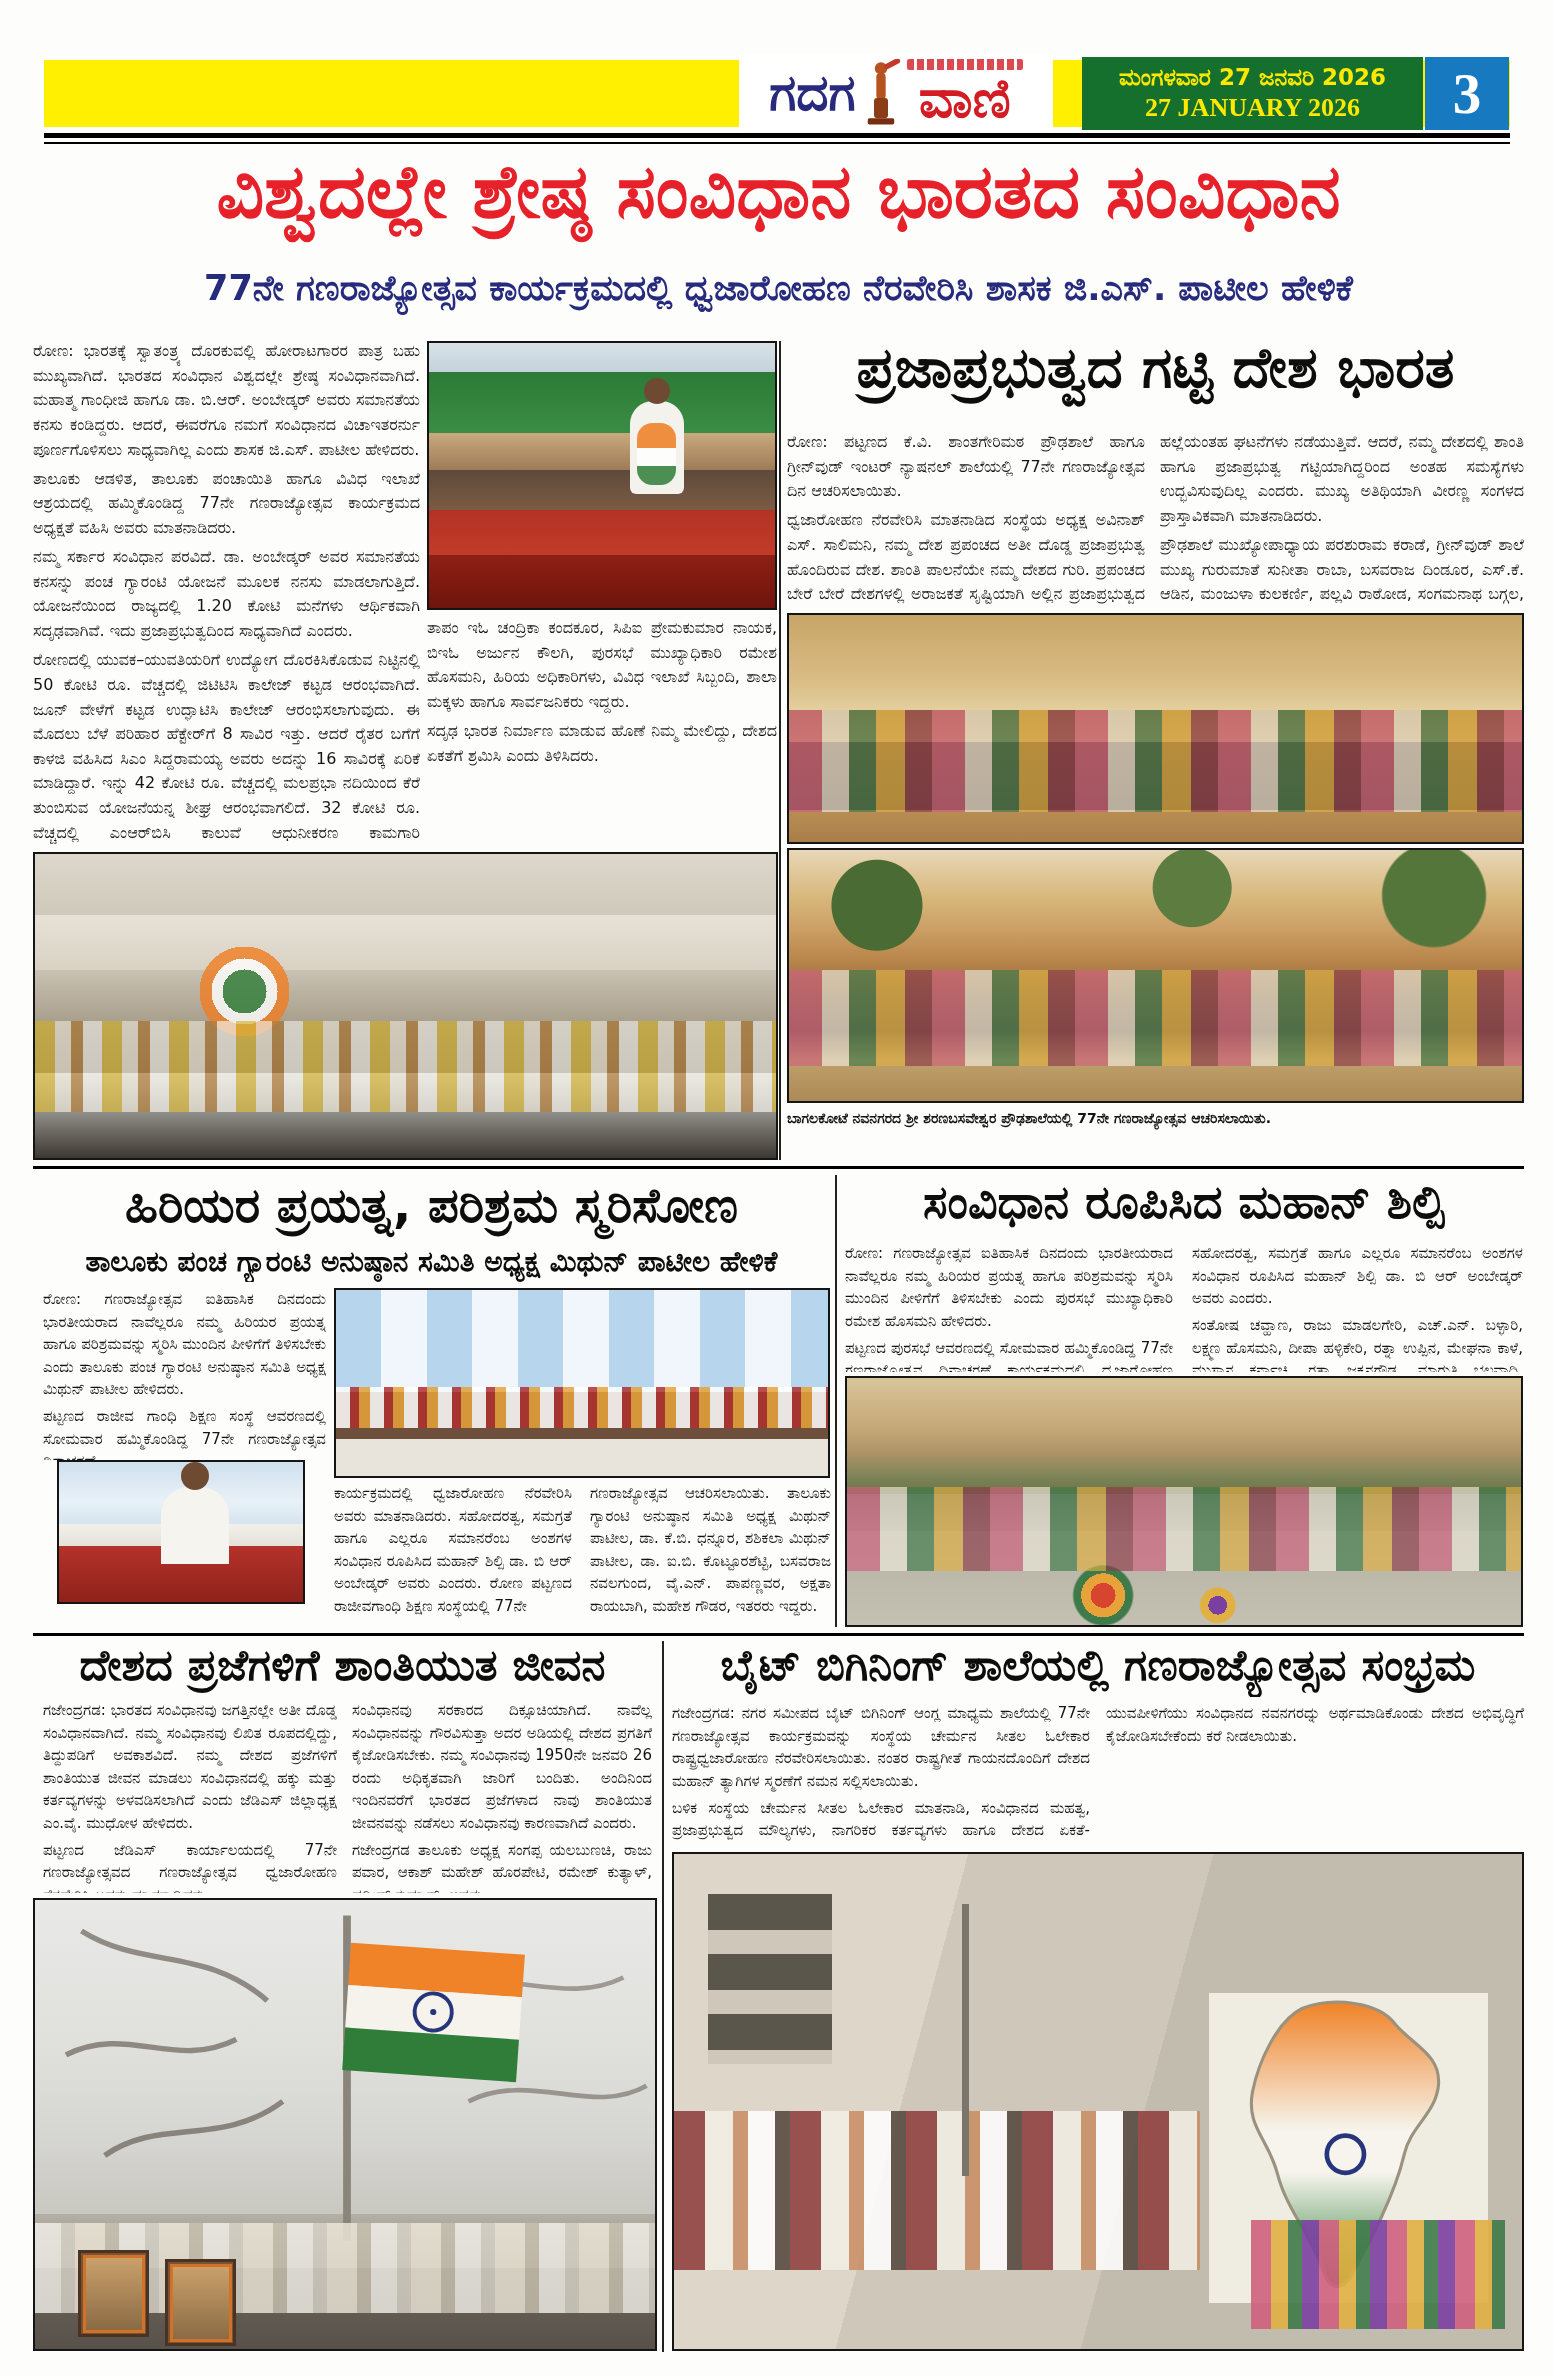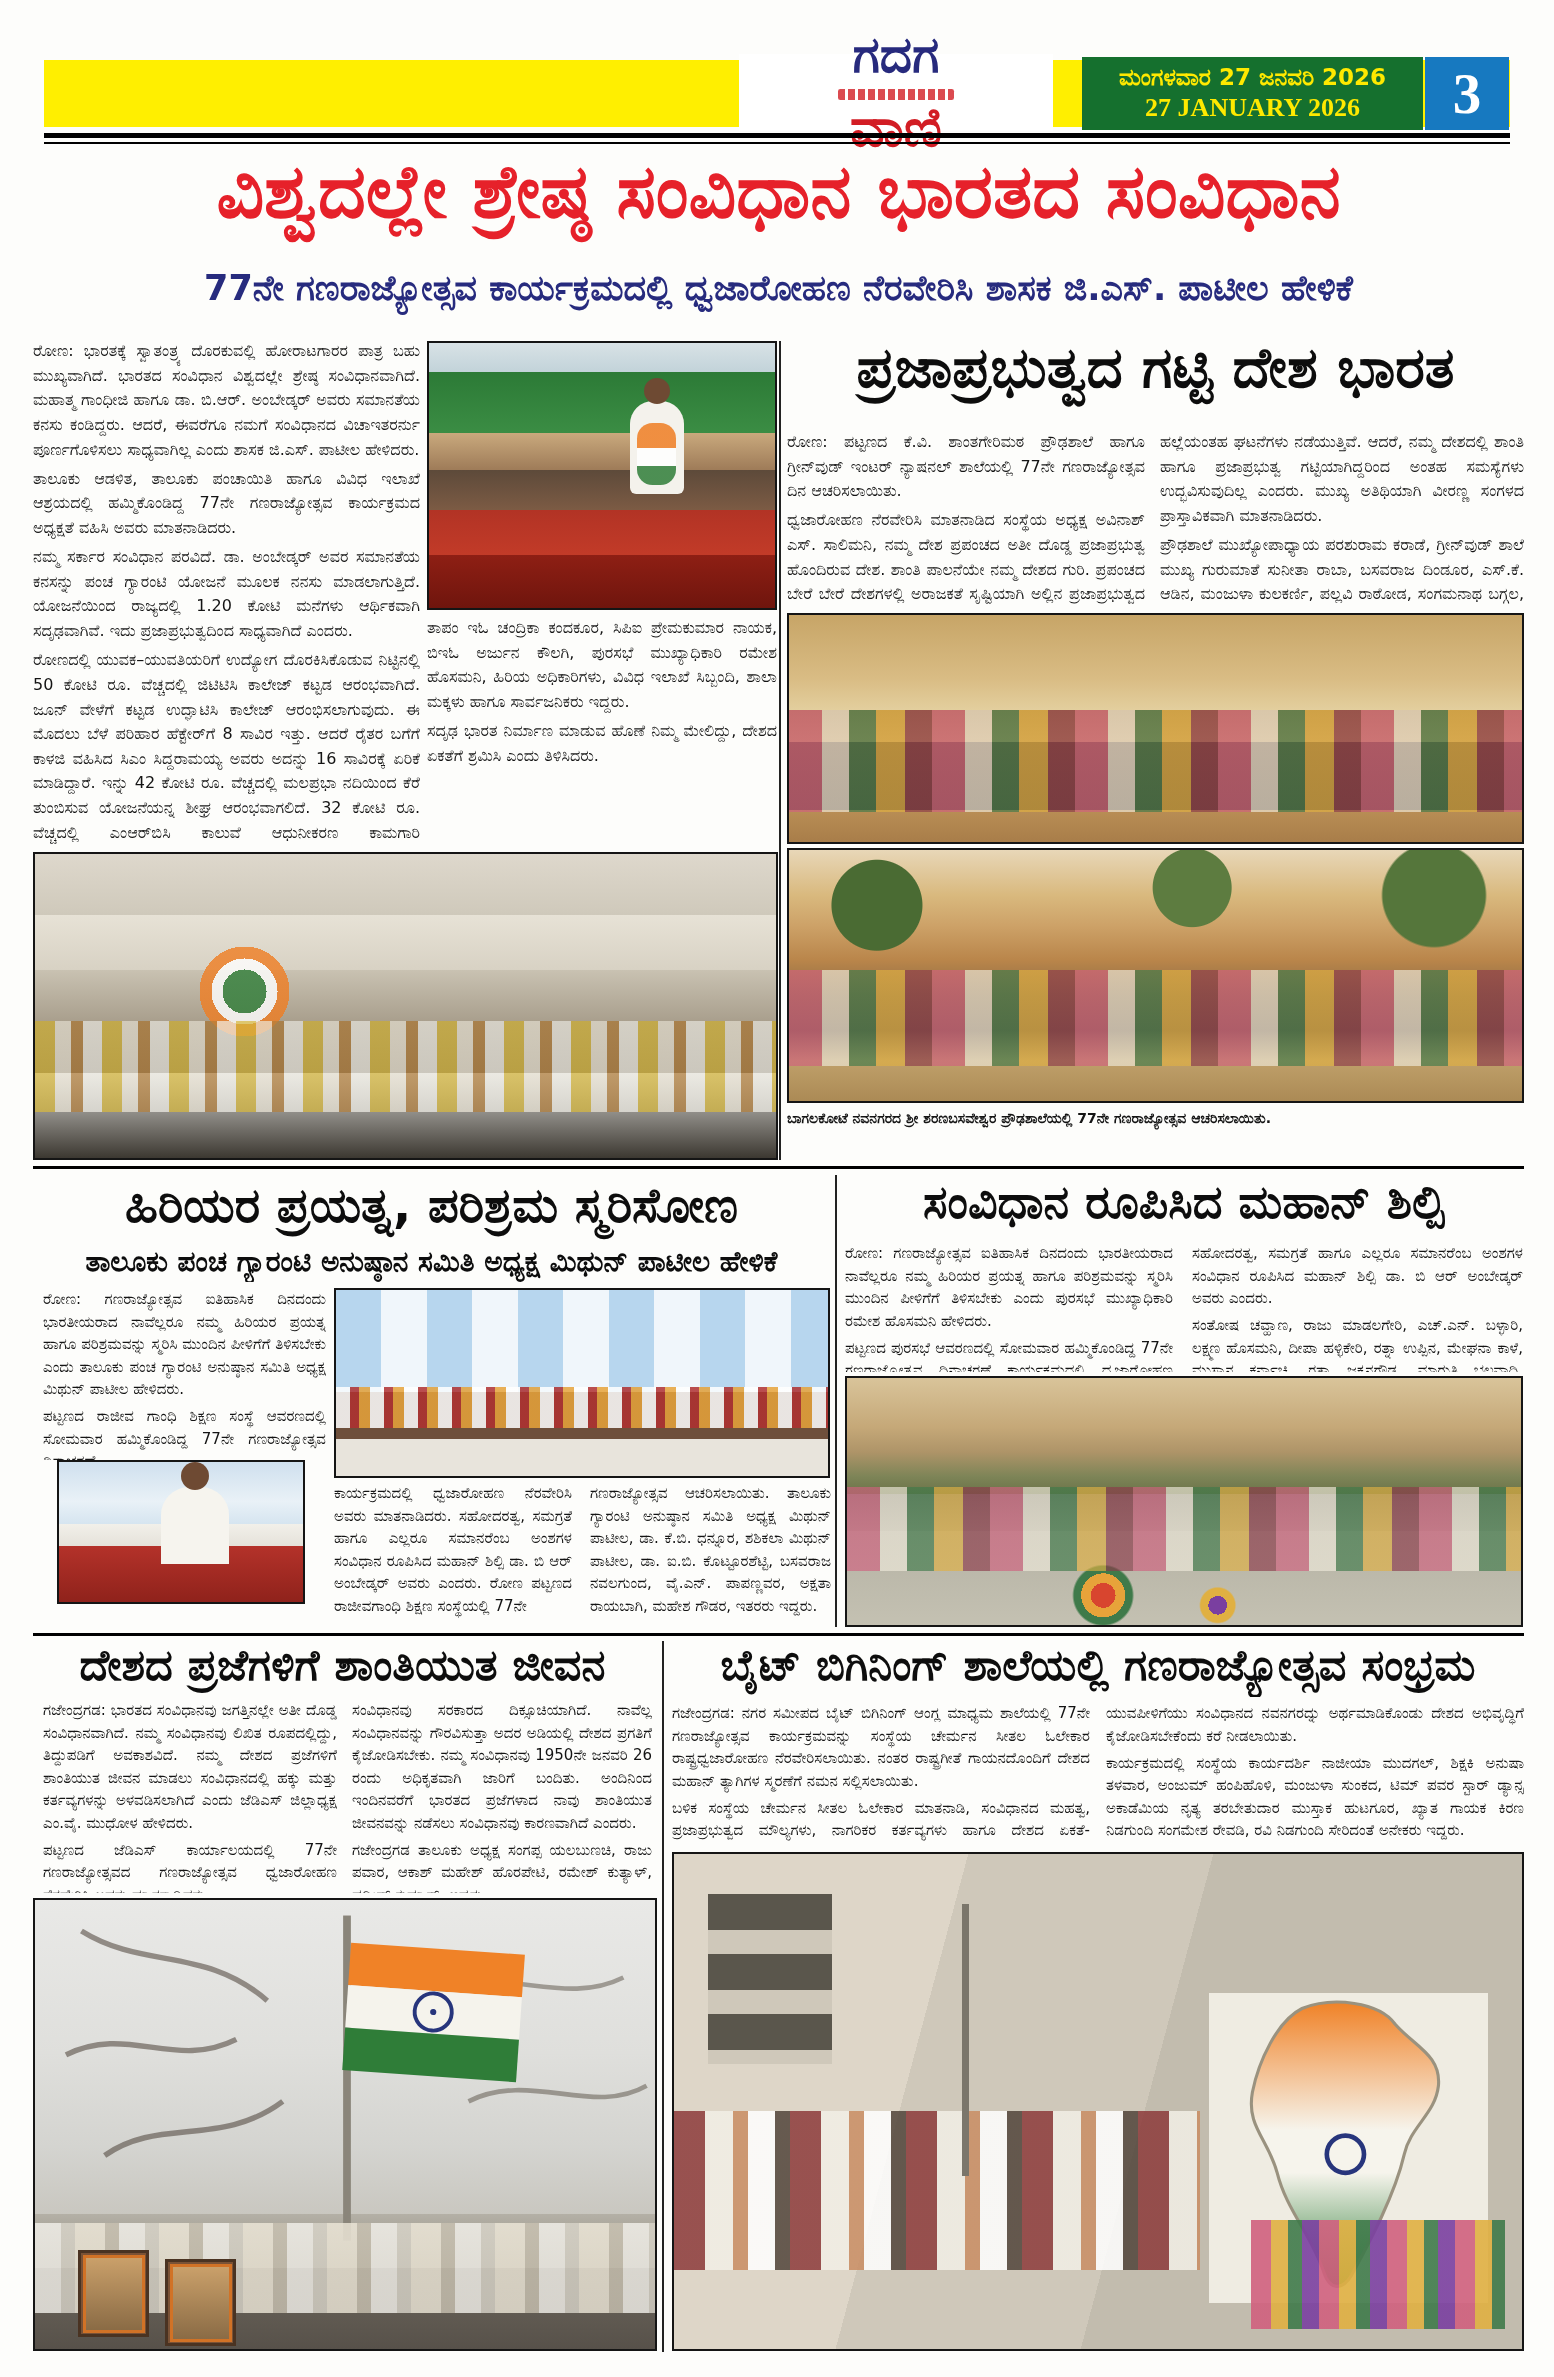--- a/index.html
+++ b/index.html
@@ -76,21 +76,21 @@
   .kids-row{position:absolute;opacity:.9;background:
      repeating-linear-gradient(90deg,#d0607e 0 20px,#e0b042 20px 37px,#3f7a4a 37px 51px,#7a3fa0 51px 68px);}
   .vrule{background:#222;}
 </style>
 </head>
 <body>
 
 <div id="page">
 
   <div class="abs yellowband" style="left:44px;top:60px;width:1466px;height:67px;"></div>
-  <div class="abs logo-area" style="left:739px;top:54px;width:314px;height:77px;flex-direction:column;">
+  <div class="abs logo-area" style="left:739px;top:54px;width:314px;height:77px;">
     <span class="logo-gadag">ಗದಗ</span>
     <svg width="42" height="67" viewBox="0 0 54 86">
       <circle cx="27" cy="12" r="8" fill="#b5541f"></circle>
       <rect x="21" y="18" width="12" height="34" rx="5" fill="#b5541f"></rect>
       <rect x="30" y="8" width="22" height="7" rx="3" transform="rotate(-28 30 8)" fill="#c23b28"></rect>
       <rect x="18" y="50" width="18" height="26" rx="4" fill="#8a3d16"></rect>
       <rect x="10" y="76" width="34" height="8" rx="2" fill="#7a2e10"></rect>
     </svg>
     <span style="display:flex;flex-direction:column;align-items:center;gap:1.5px;">
       <span class="logo-tag"></span>
@@ -217,21 +217,20 @@
     <div class="portrait" style="left:21%;top:80%;"></div>
   </div>
 
   <div class="abs sec-head" style="left:672px;top:1643px;width:852px;height:54px;font-size:43px;">ಬೈಟ್ ಬಿಗಿನಿಂಗ್ ಶಾಲೆಯಲ್ಲಿ ಗಣರಾಜ್ಯೋತ್ಸವ ಸಂಭ್ರಮ</div>
   <div class="abs body-col body-sm" style="left:672px;top:1702px;width:418px;height:146px;">
     <p>ಗಜೇಂದ್ರಗಡ: ನಗರ ಸಮೀಪದ ಬೈಟ್ ಬಿಗಿನಿಂಗ್ ಆಂಗ್ಲ ಮಾಧ್ಯಮ ಶಾಲೆಯಲ್ಲಿ 77ನೇ ಗಣರಾಜ್ಯೋತ್ಸವ ಕಾರ್ಯಕ್ರಮವನ್ನು ಸಂಸ್ಥೆಯ ಚೇರ್ಮನ ಸೀತಲ ಓಲೇಕಾರ ರಾಷ್ಟ್ರಧ್ವಜಾರೋಹಣ ನೆರವೇರಿಸಲಾಯಿತು. ನಂತರ ರಾಷ್ಟ್ರಗೀತೆ ಗಾಯನದೊಂದಿಗೆ ದೇಶದ ಮಹಾನ್ ತ್ಯಾಗಿಗಳ ಸ್ಮರಣೆಗೆ ನಮನ ಸಲ್ಲಿಸಲಾಯಿತು.</p>
     <p>ಬಳಿಕ ಸಂಸ್ಥೆಯ ಚೇರ್ಮನ ಸೀತಲ ಓಲೇಕಾರ ಮಾತನಾಡಿ, ಸಂವಿಧಾನದ ಮಹತ್ವ, ಪ್ರಜಾಪ್ರಭುತ್ವದ ಮೌಲ್ಯಗಳು, ನಾಗರಿಕರ ಕರ್ತವ್ಯಗಳು ಹಾಗೂ ದೇಶದ ಏಕತೆ-ಅಖಂಡತೆಯನ್ನು ಕಾಪಾಡುವ ಜವಾಬ್ದಾರಿಯು ನಮ್ಮೆಲ್ಲರ ಮೇಲಿದೆ.</p>
   </div>
   <div class="abs body-col body-sm" style="left:1106px;top:1702px;width:418px;height:146px;">
     <p>ಯುವಪೀಳಿಗೆಯು ಸಂವಿಧಾನದ ನವನಗರದ್ನು ಅರ್ಥಮಾಡಿಕೊಂಡು ದೇಶದ ಅಭಿವೃದ್ಧಿಗೆ ಕೈಜೋಡಿಸಬೇಕೆಂದು ಕರೆ ನೀಡಲಾಯಿತು.</p>
-    <p>ಕಾರ್ಯಕ್ರಮದಲ್ಲಿ ಸಂಸ್ಥೆಯ ಕಾರ್ಯದರ್ಶಿ ನಾಜೀಯಾ ಮುದಗಲ್, ಶಿಕ್ಷಕಿ ಅನುಷಾ ತಳವಾರ, ಅಂಜುಮ್ ಹಂಪಿಹೊಳಿ, ಮಂಜುಳಾ ಸುಂಕದ, ಟಿಮ್ ಪವರ ಸ್ಟಾರ್ ಡ್ಯಾನ್ಸ ಅಕಾಡೆಮಿಯ ನೃತ್ಯ ತರಬೇತುದಾರ ಮುಸ್ತಾಕ ಹುಟಗೂರ, ಖ್ಯಾತ ಗಾಯಕ ಕಿರಣ ನಿಡಗುಂದಿ ಸಂಗಮೇಶ ರೇವಡಿ, ರವಿ ನಿಡಗುಂದಿ ಸೇರಿದಂತೆ ಅನೇಕರು ಇದ್ದರು.</p>
   </div>
   <div class="abs photo" id="p-salute" style="left:672px;top:1852px;width:852px;height:499px;">
     <div class="windows"></div>
     <svg width="279" height="310" viewBox="0 0 180 200" style="position:absolute;right:4%;top:28%;">
       <defs>
         <linearGradient id="tric" x1="0" y1="0" x2="0" y2="1">
           <stop offset="0" stop-color="#f08227"></stop>
             <stop offset="0.45" stop-color="#f6f4ec"></stop>
             <stop offset="0.6" stop-color="#f6f4ec"></stop>
             <stop offset="1" stop-color="#2f7d38"></stop>

